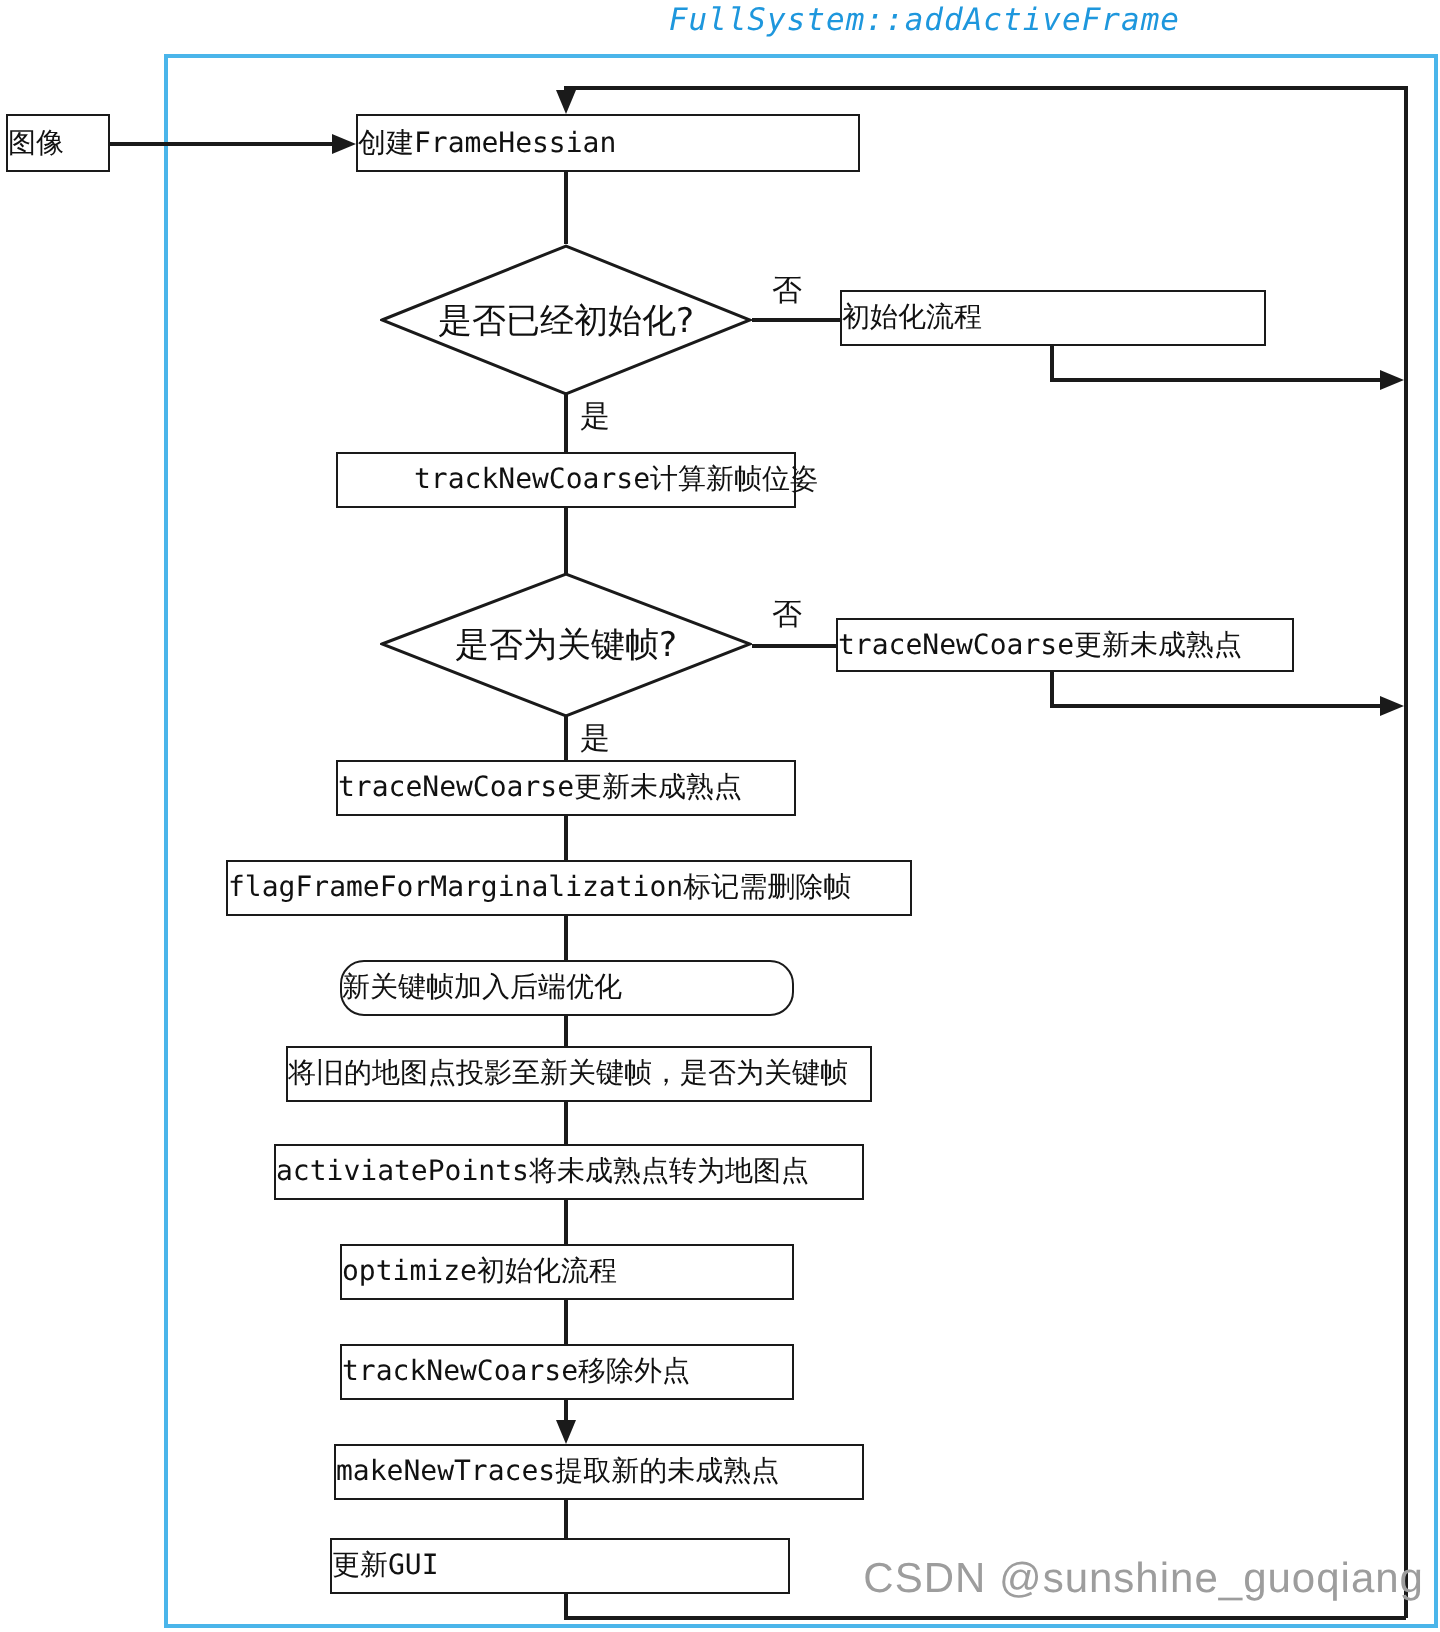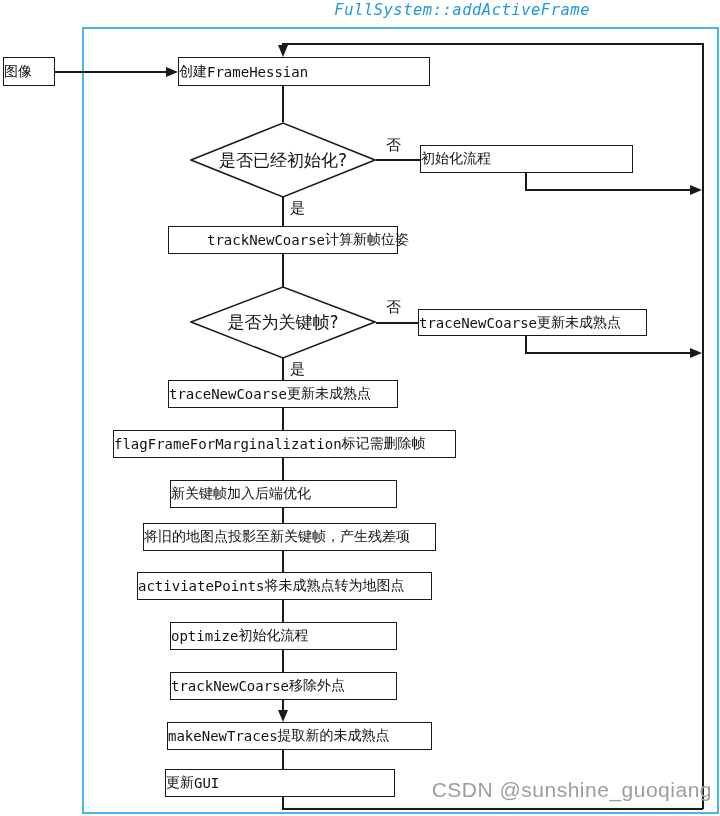--- a/index.html
+++ b/index.html
@@ -122,26 +122,26 @@
   <div class="box" style="left:168px;top:380px;width:230px;height:28px;">
     <span class="code">traceNewCoarse</span>
       <span class="cjk"> 更新未成熟点</span>
   </div>
 
   <div class="box" style="left:113px;top:430px;width:343px;height:28px;">
     <span class="code">flagFrameForMarginalization</span>
       <span class="cjk"> 标记需删除帧</span>
   </div>
 
-  <div class="box" style="left:170px;top:480px;width:227px;height:28px;">
+  <div class="box" style="left:170px;top:480px;width:227px;height:28px;border-radius:12px;">
     <span class="cjk">新关键帧加入后端优化</span>
   </div>
 
   <div class="box" style="left:143px;top:523px;width:293px;height:28px;">
-    <span class="cjk">将旧的地图点投影至新关键帧，产生残差项</span>
+    <span class="cjk">将旧的地图点投影至新关键帧，是否为关键帧</span>
   </div>
 
   <div class="box" style="left:137px;top:572px;width:295px;height:28px;">
     <span class="code">activiatePoints</span>
       <span class="cjk"> 将未成熟点转为地图点</span>
   </div>
 
   <div class="box" style="left:170px;top:622px;width:227px;height:28px;">
     <span class="code">optimize</span>
       <span class="cjk"> 初始化流程</span>

